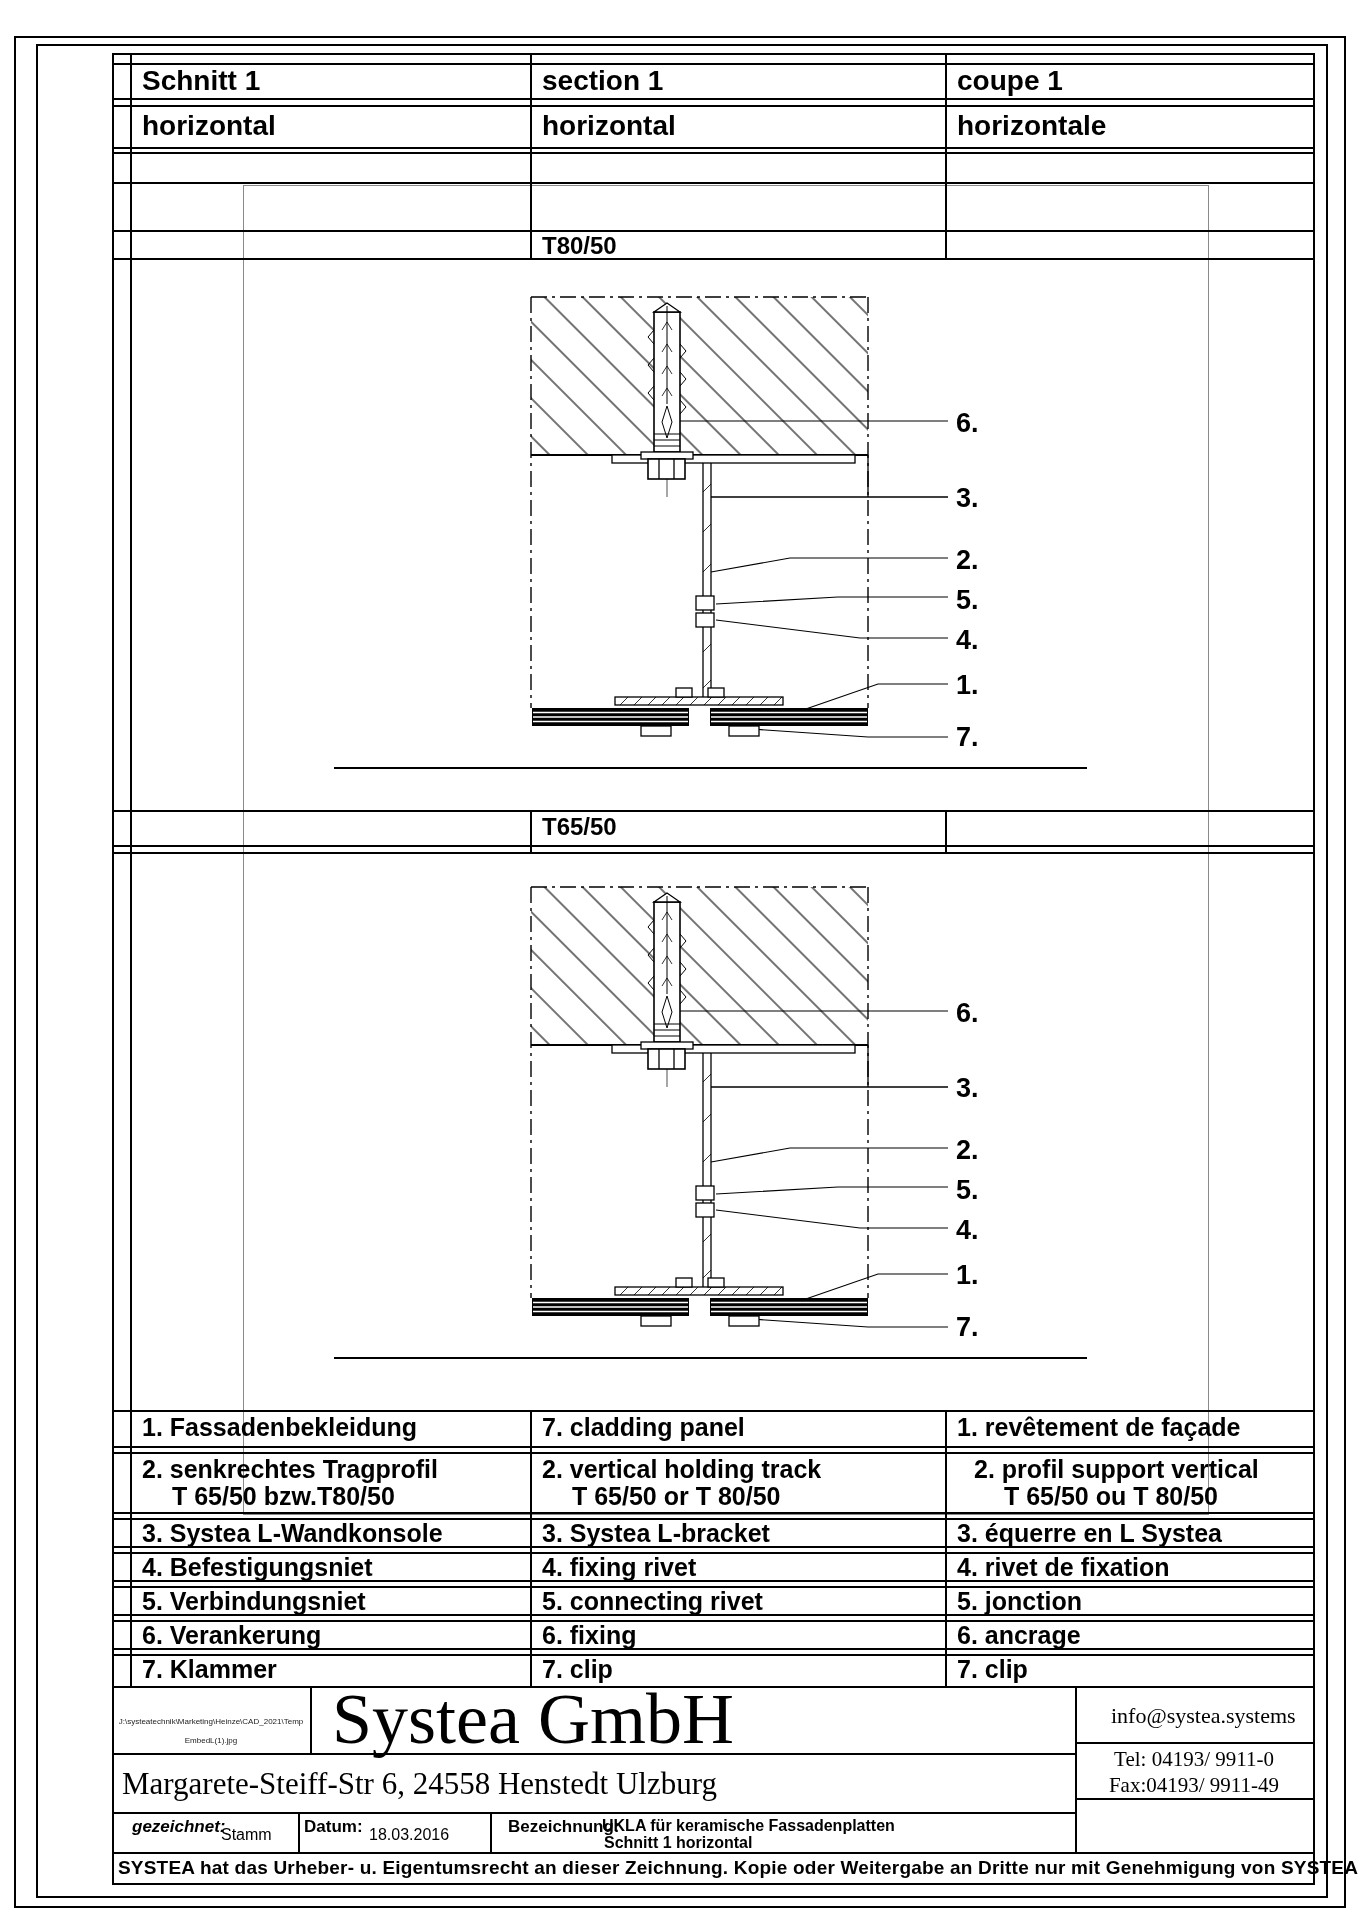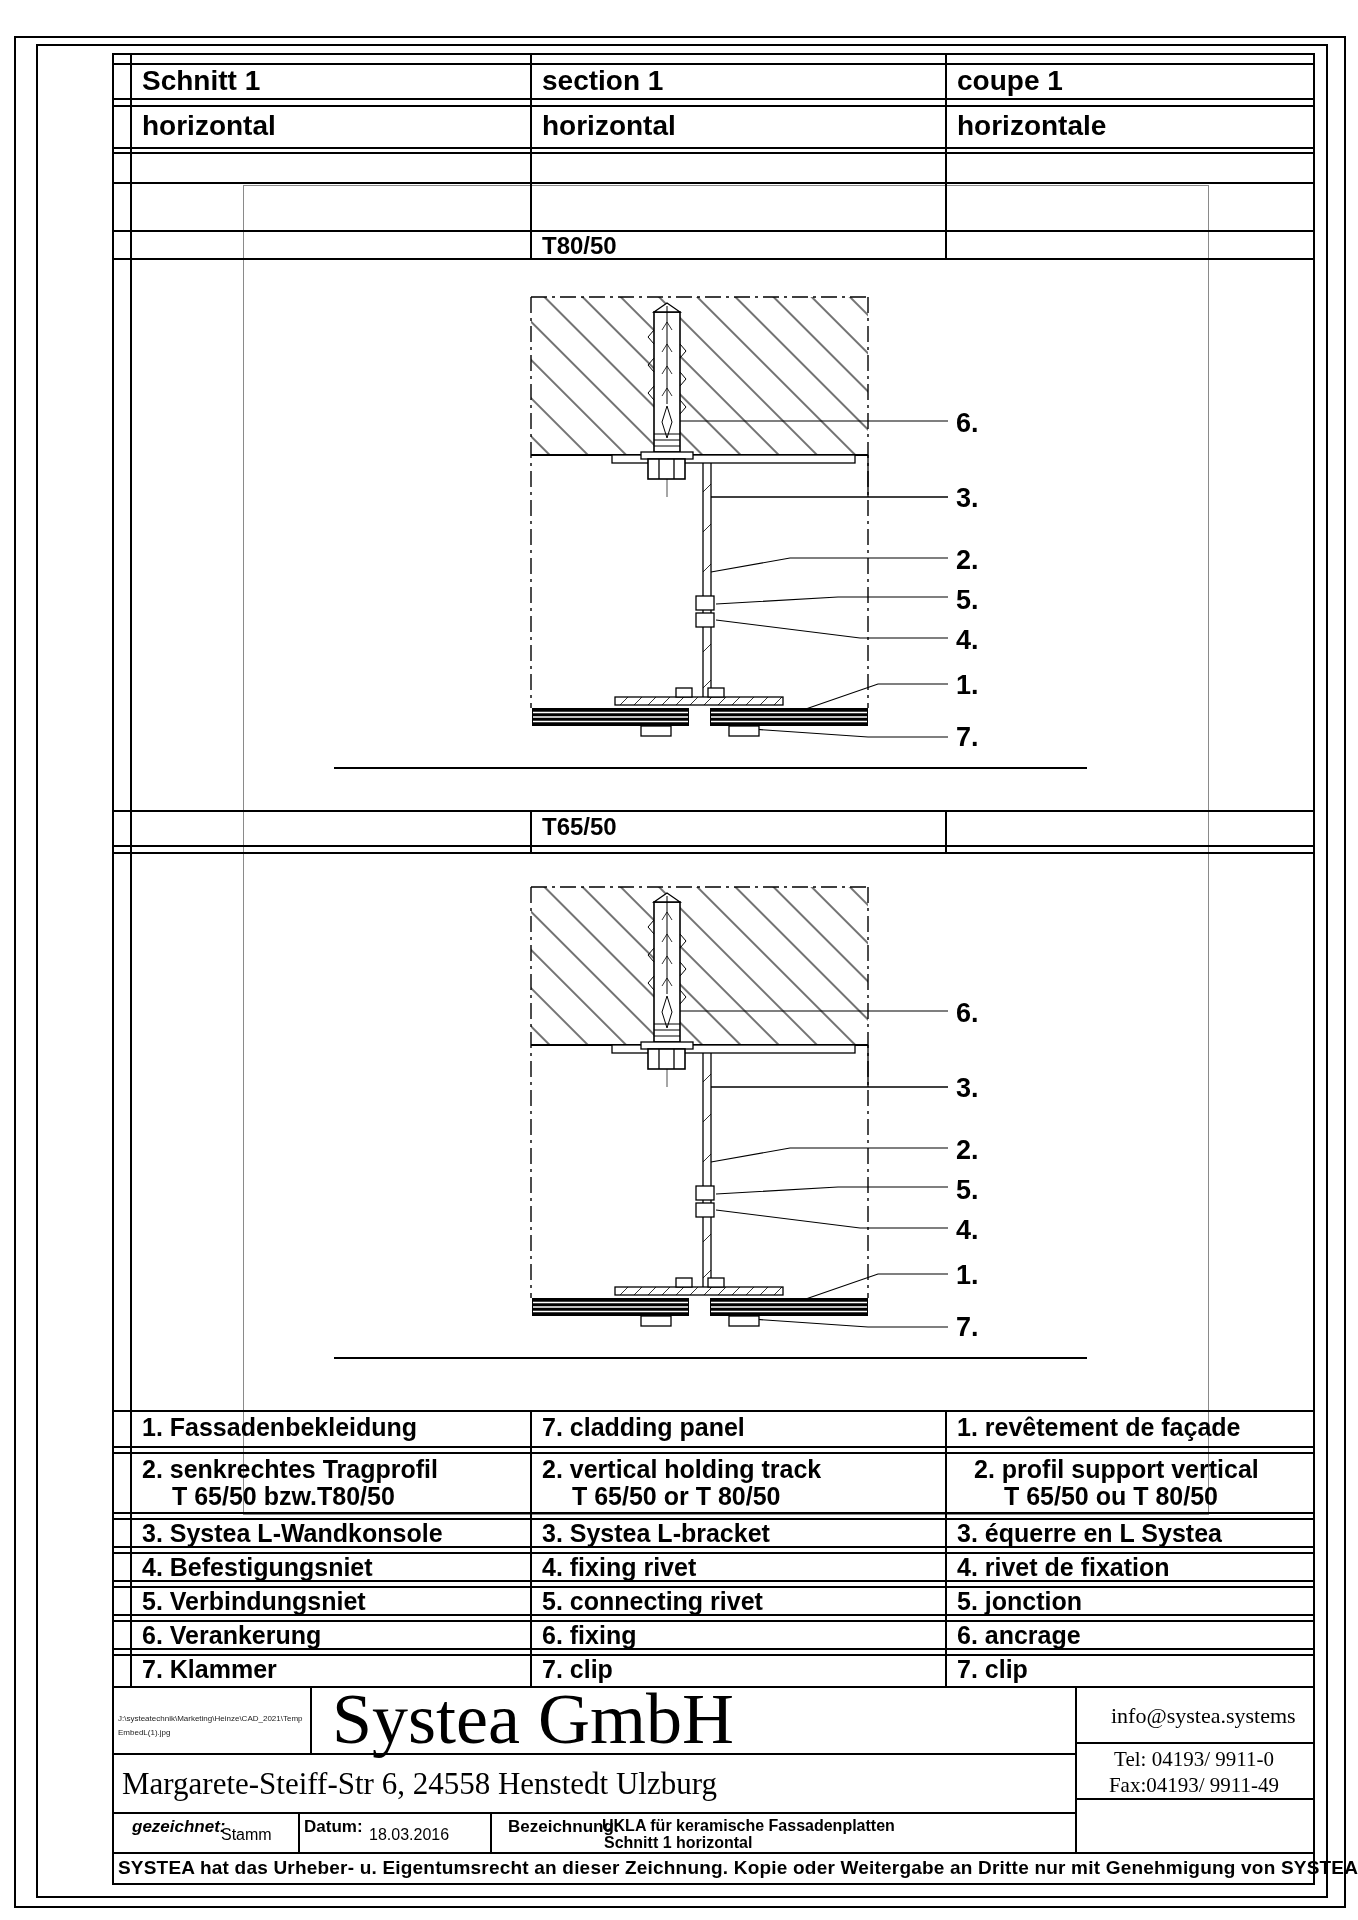--- a/index.html
+++ b/index.html
@@ -11,21 +11,21 @@
   .hdr-title{position:absolute;font-size:28px;font-weight:bold;white-space:nowrap;}
   .t-label{position:absolute;font-size:24px;font-weight:bold;white-space:nowrap;}
   .callout{position:absolute;font-size:27px;font-weight:bold;line-height:30px;width:60px;}
   .leg{position:absolute;font-size:25px;font-weight:bold;line-height:27px;white-space:nowrap;}
   .leg .l2{display:block;margin-left:30px;}
   .serif{font-family:"Liberation Serif",serif;}
   .company{position:absolute;font-size:72px;line-height:60px;white-space:nowrap;}
   .address{position:absolute;font-size:31px;white-space:nowrap;}
   .email{position:absolute;font-size:22px;white-space:nowrap;}
   .telfax{position:absolute;font-size:21px;line-height:26px;text-align:center;}
-  .filepath{position:absolute;font-size:8px;line-height:14px;text-align:left;word-break:break-all;color:#222;}
+  .filepath{position:absolute;font-size:8px;line-height:19px;text-align:center;word-break:break-all;color:#222;}
   .tb-label{position:absolute;font-size:17px;font-weight:bold;white-space:nowrap;}
   .tb-value{position:absolute;font-size:16px;white-space:nowrap;}
   .bez-value{position:absolute;font-size:16px;font-weight:bold;white-space:nowrap;}
   .copyright{position:absolute;font-size:19px;font-weight:bold;white-space:nowrap;letter-spacing:0.2px;}
   svg{position:absolute;left:0;top:0;}
 </style>
 </head>
 <body>
 
 <div class="frame" style="left:14px;top:36px;width:1328px;height:1868px;"></div>

